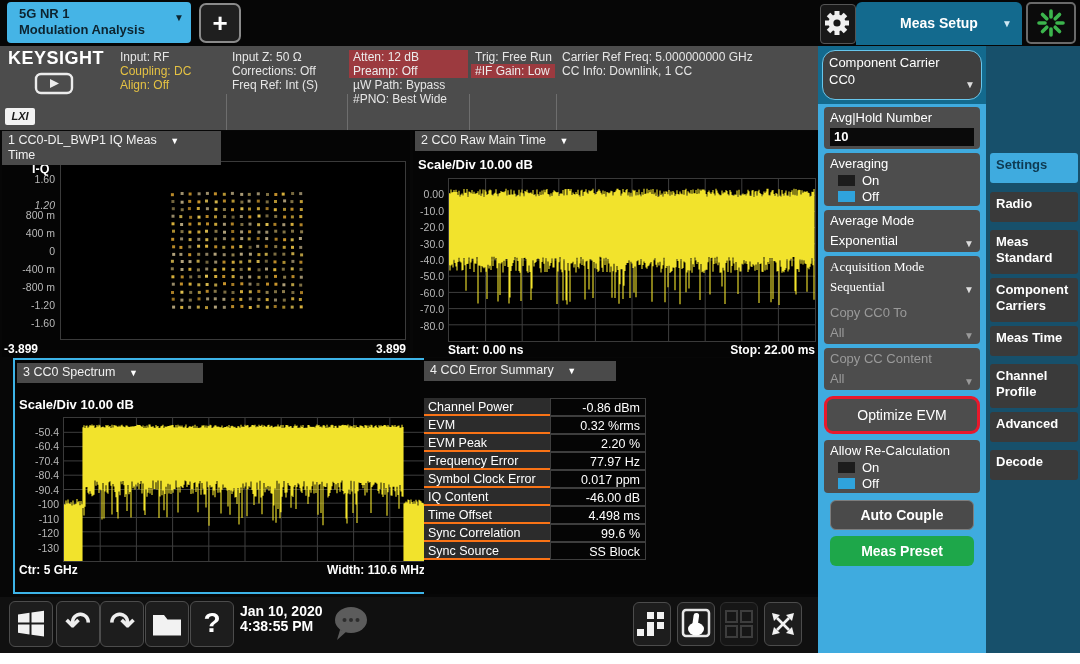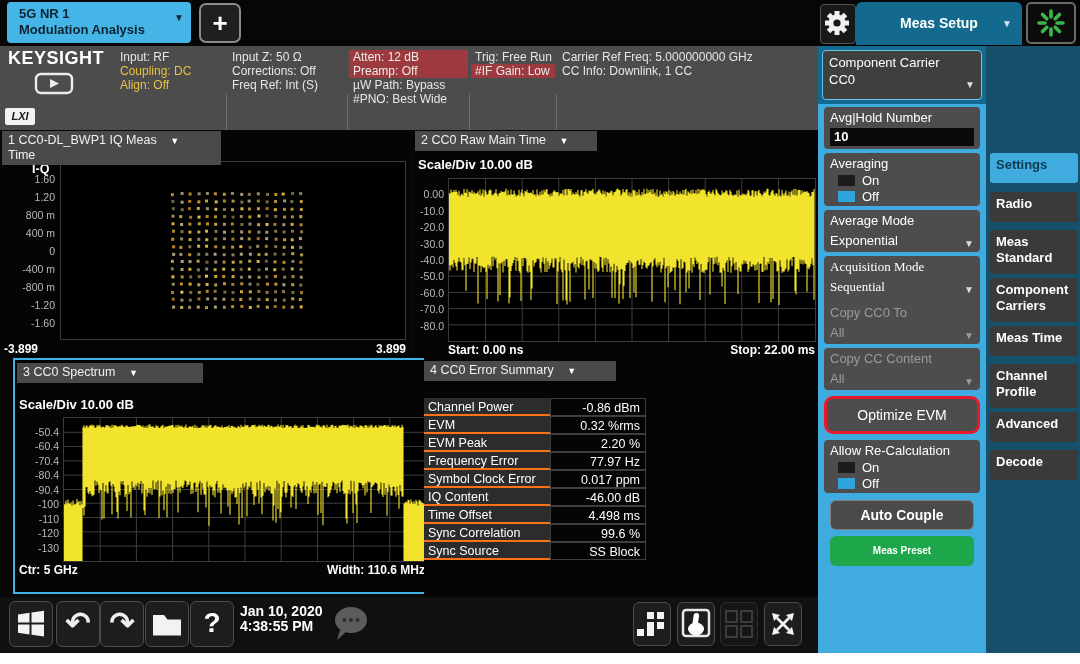--- a/index.html
+++ b/index.html
@@ -51,35 +51,35 @@
 
   
   .err-row{position:absolute;left:0;height:18px;font-size:12.5px;line-height:18px;color:#fff;white-space:nowrap;}
   .err-lab{position:absolute;left:0;top:0;width:126px;height:18px;background:#2c2c2c;padding-left:4px;box-sizing:border-box;border-bottom:2px solid #f97316;}
   .err-val{position:absolute;left:126px;top:0;width:96px;height:18px;background:#050505;border:1px solid #3e3e3e;box-sizing:border-box;text-align:right;padding-right:5px;}
 
   
   .side-teal-col{position:absolute;left:986px;top:46px;width:94px;height:607px;background:#17506b;}
   .side-panel-top{position:absolute;left:818px;top:46px;width:168px;height:58px;background:#136a8e;}
   .side-panel{position:absolute;left:818px;top:104px;width:168px;height:549px;background:#3fabdf;}
-  .cc-box{position:absolute;left:822px;top:50px;width:160px;height:50px;background:#3f3f3f;border:1px solid #67c6ec;border-radius:4px;box-sizing:border-box;color:#fff;font-size:13px;padding:3px 6px;line-height:17px;}
+  .cc-box{position:absolute;left:822px;top:50px;width:160px;height:50px;background:#3f3f3f;border:1px solid #67c6ec;border-radius:13px;box-sizing:border-box;color:#fff;font-size:13px;padding:3px 6px;line-height:17px;}
   .cc-box .caret{position:absolute;right:6px;bottom:6px;font-size:10px;color:#ddd;}
   .sbox{position:absolute;left:824px;width:156px;background:#4d4d4d;border-radius:4px;color:#fff;font-size:13px;padding:3px 6px;box-sizing:border-box;}
   .sbox .lbl{display:block;line-height:16px;white-space:nowrap;}
   .sbox .val-black{display:block;background:#0a0a0a;margin-top:2px;padding:1px 4px;font-weight:bold;line-height:16px;}
   .sbox .drop{position:relative;display:block;margin-top:4px;line-height:16px;}
   .sbox .drop .caret{position:absolute;right:0;top:3px;font-size:10px;color:#ddd;}
   .sbox.disabled{color:#9a9a9a;}
   .sbox.disabled .caret{color:#9a9a9a;}
   .optrow{position:relative;display:block;line-height:15px;padding-left:8px;margin-top:1px;}
   .optrow .ind{display:inline-block;width:17px;height:11px;background:#1c1c1c;margin-right:7px;vertical-align:-1px;}
   .optrow.active .ind{background:#2fa3dc;}
   .btn-evm{position:absolute;left:824px;width:156px;height:38px;background:#4d4d4d;border:3px solid #e8192c;border-radius:9px;box-sizing:border-box;color:#fff;font-size:14px;text-align:center;line-height:32px;}
   .btn-grey{position:absolute;left:830px;width:144px;height:30px;background:#4a4a4a;border:1px solid #7d7d7d;border-radius:6px;box-sizing:border-box;color:#fff;font-size:14px;font-weight:bold;text-align:center;line-height:28px;}
-  .btn-green{position:absolute;left:830px;width:144px;height:30px;background:#1ea74a;border-radius:6px;color:#fff;font-size:10px;font-weight:bold;text-align:center;line-height:30px;}
+  .btn-green{position:absolute;left:830px;width:144px;height:30px;background:#1ea74a;border-radius:6px;color:#fff;font-size:14px;font-weight:bold;text-align:center;line-height:30px;}
   .side-tab{position:absolute;left:990px;width:88px;background:#3a3a3a;border-radius:3px;color:#fff;font-size:13px;font-weight:bold;padding:4px 6px;box-sizing:border-box;line-height:16px;}
   .side-tab.active{background:#3fabdf;color:#0e3a52;}
 
   
   .botbar{position:absolute;left:0;top:597px;width:818px;height:56px;background:#101010;}
   .bot-btn{position:absolute;top:4px;width:44px;height:46px;background:#1d1d1d;border:1px solid #4c4c4c;border-radius:6px;box-sizing:border-box;text-align:center;color:#fff;}
   .bot-btn.small{width:38px;height:44px;top:5px;}
   .arrow-glyph{font-size:30px;line-height:42px;color:#eee;font-weight:bold;}
   .datetime{position:absolute;left:240px;top:7px;color:#fff;font-size:14px;font-weight:bold;line-height:15px;white-space:nowrap;}
   .caret{font-size:10px;}
@@ -176,21 +176,21 @@
 
     <div class="win w1">
       <div class="wtitle" style="left:0;top:0;width:205px;">
         <span>1 CC0-DL_BWP1  IQ Meas</span>
         <span class="caret">▼</span><br>
         <span>Time</span>
       </div>
       <div class="iq-lab">I-Q</div>
       <div id="w1-ticks">
             <div class="tick" style="left: 0px; width: 53px; top: 42px;">1.60</div>
-            <div class="tick" style="left: 0px; width: 53px; top: 60px;">1.20</div>
+            <div class="tick" style="left: 0px; width: 53px; top: 68px; font-style: italic;">1.20</div>
             <div class="tick" style="left: 0px; width: 53px; top: 78px;">800 m</div>
             <div class="tick" style="left: 0px; width: 53px; top: 96px;">400 m</div>
             <div class="tick" style="left: 0px; width: 53px; top: 114px;">0</div>
             <div class="tick" style="left: 0px; width: 53px; top: 132px;">-400 m</div>
             <div class="tick" style="left: 0px; width: 53px; top: 150px;">-800 m</div>
             <div class="tick" style="left: 0px; width: 53px; top: 168px;">-1.20</div>
             <div class="tick" style="left: 0px; width: 53px; top: 186px;">-1.60</div>
           </div>
       <div class="plot" style="left:58px;top:30px;width:346px;height:179px;">
         <svg id="constellation" width="344" height="177">

